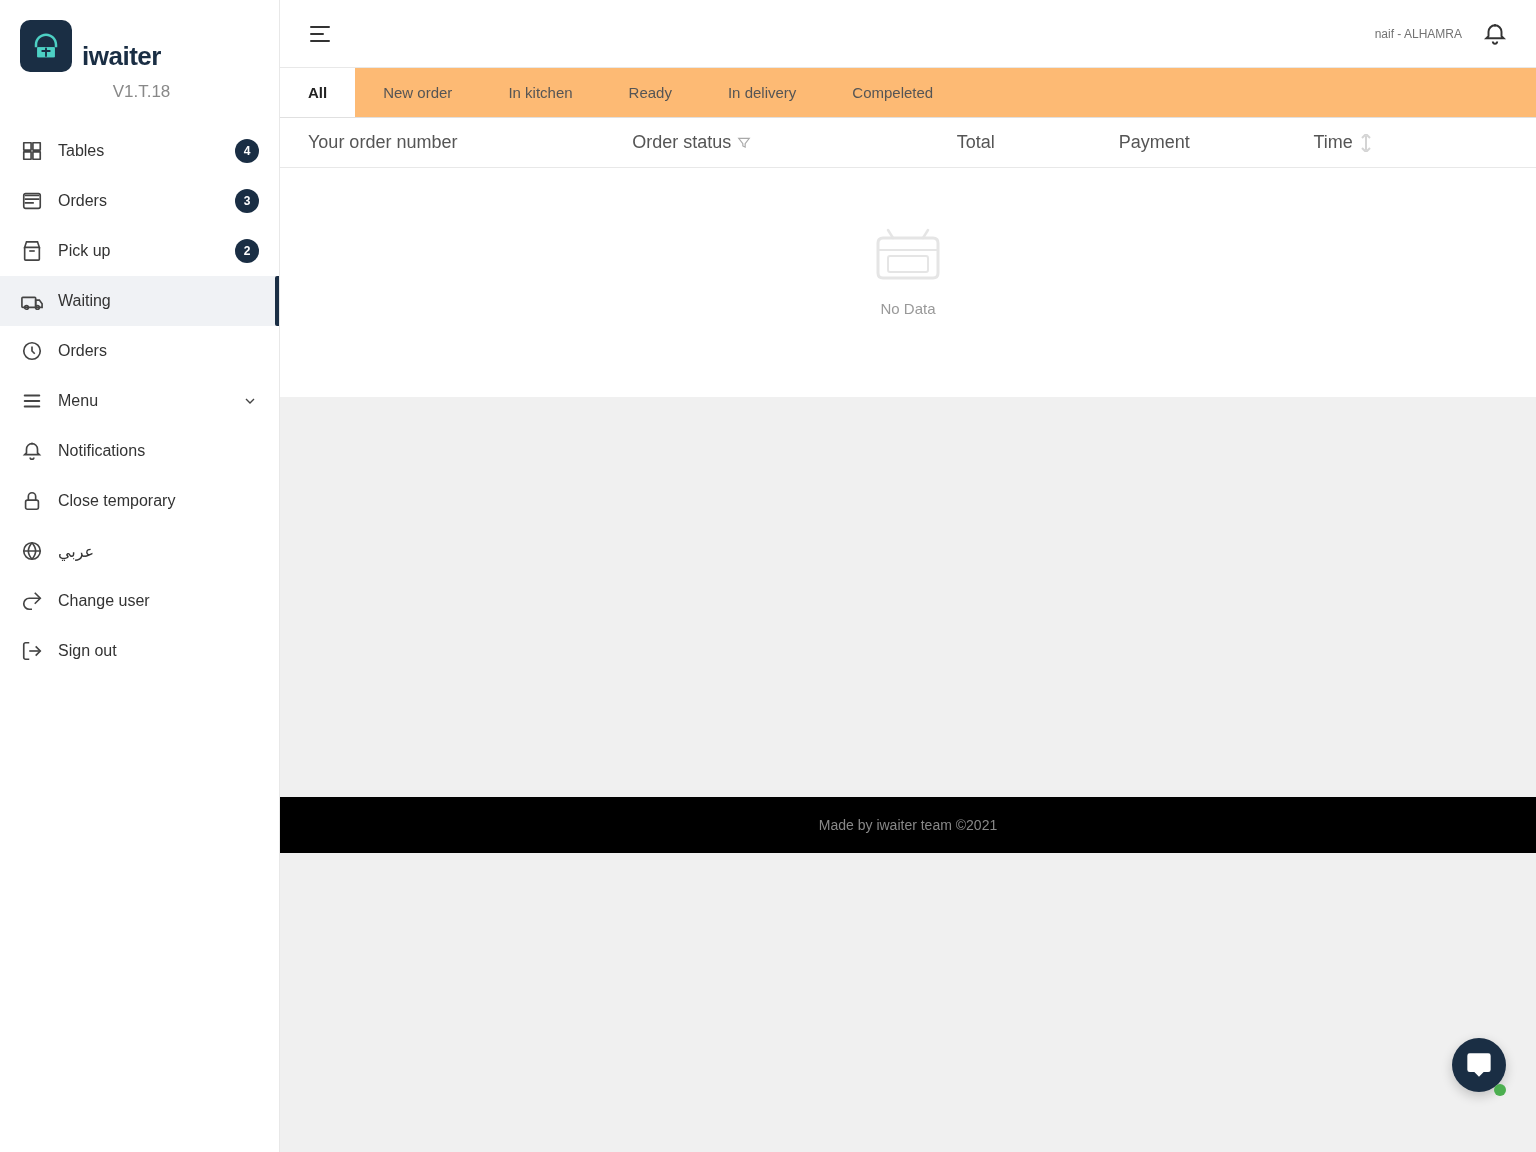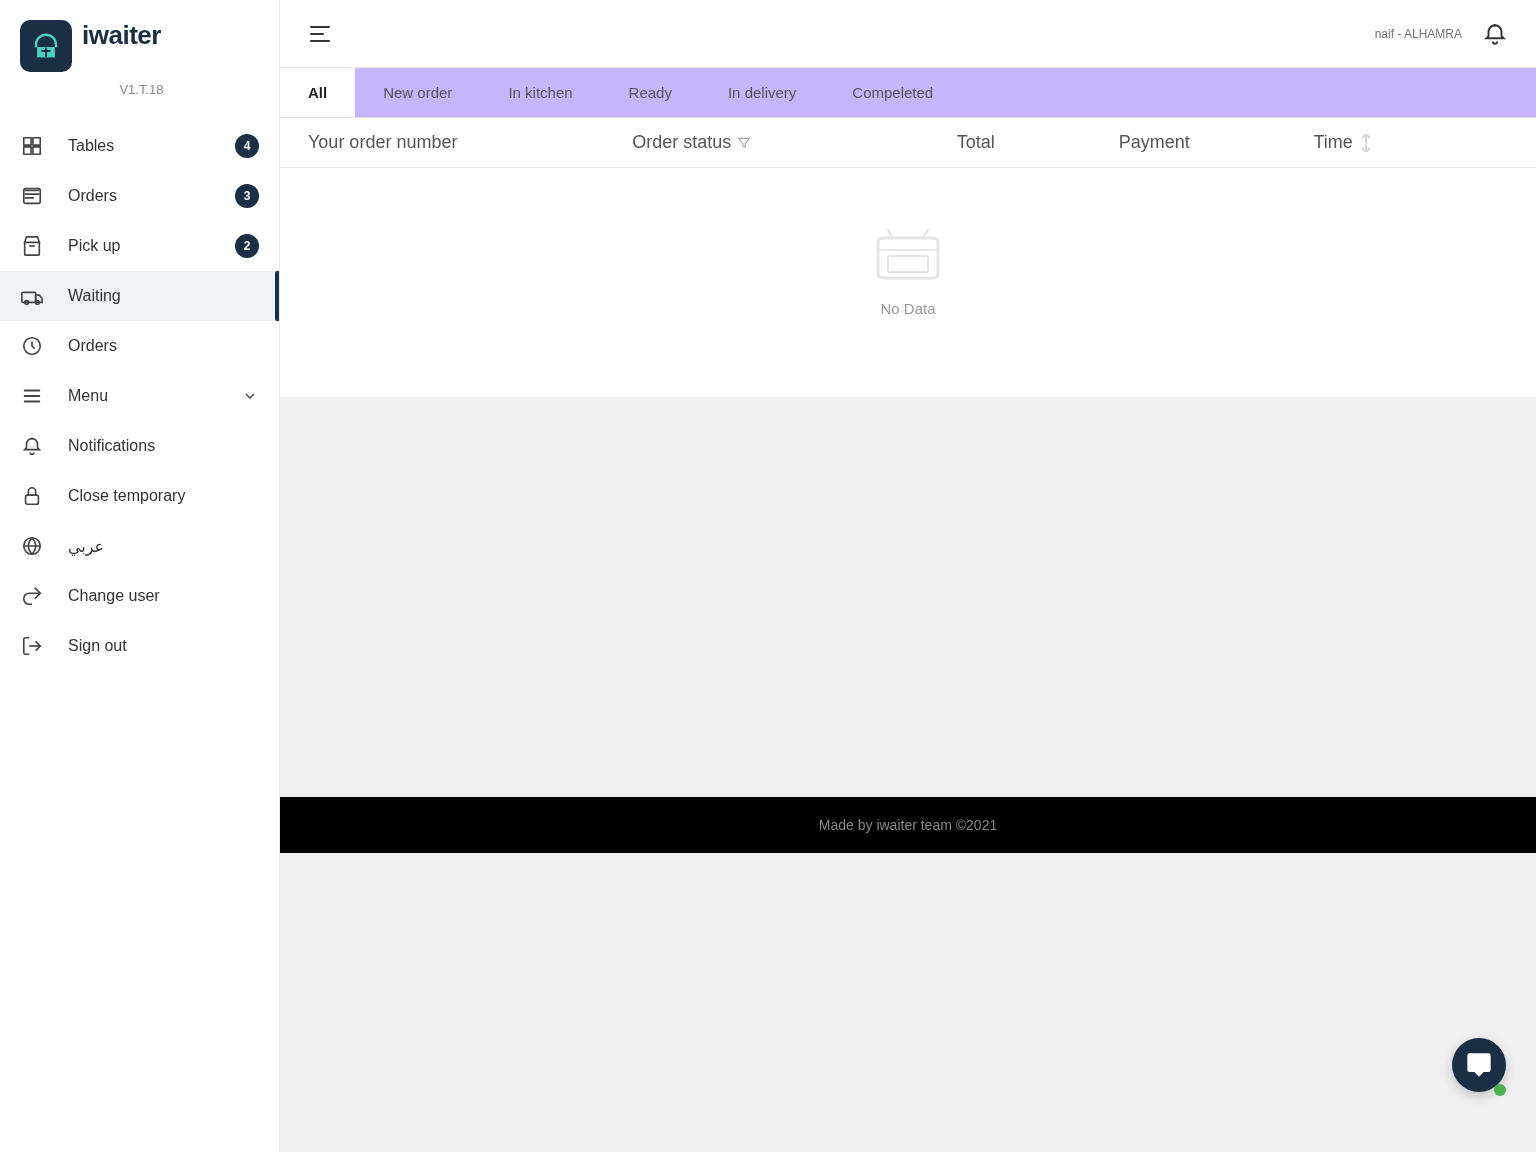--- a/index.html
+++ b/index.html
@@ -12,21 +12,21 @@
       background: #fff;
       display: flex;
       flex-direction: column;
       border-right: 1px solid #e8e8e8;
       height: 100vh;
       overflow-y: auto;
     }
 
     .sidebar-logo {
       display: flex;
-      align-items: flex-start;
+      align-items: flex-end;
       padding: 20px 20px 8px 20px;
       gap: 10px;
     }
 
     .logo-icon {
       width: 52px;
       height: 52px;
       background: #1a2e44;
       border-radius: 10px;
       display: flex;
@@ -42,37 +42,37 @@
 
     .logo-text {
       font-size: 26px;
       font-weight: 700;
       color: #1a2e44;
       letter-spacing: -0.5px;
     }
 
     .version {
       text-align: center;
-      font-size: 13px;
+      font-size: 17px;
       color: #888;
       padding: 2px 0 16px 4px;
     }
 
     .nav-items {
       list-style: none;
       padding: 8px 0;
       flex: 1;
     }
 
     .nav-item {
       display: flex;
       align-items: center;
       padding: 13px 20px;
       cursor: pointer;
-      gap: 24px;
+      gap: 14px;
       font-size: 16px;
       color: #333;
       position: relative;
     }
 
     .nav-item.active {
       background: #f0f2f5;
     }
 
     .nav-item.active::right {
@@ -193,21 +193,21 @@
 
     .orders-panel {
       background: #fff;
       margin: 0;
     }
 
     
     .tabs {
       display: flex;
       border-bottom: 1px solid #e0e0e0;
-      background: #c4b5fd;
+      background: #fdba74;
     }
 
     .tab {
       padding: 16px 28px;
       font-size: 15px;
       color: #555;
       cursor: pointer;
       border: none;
       background: transparent;
       position: relative;

